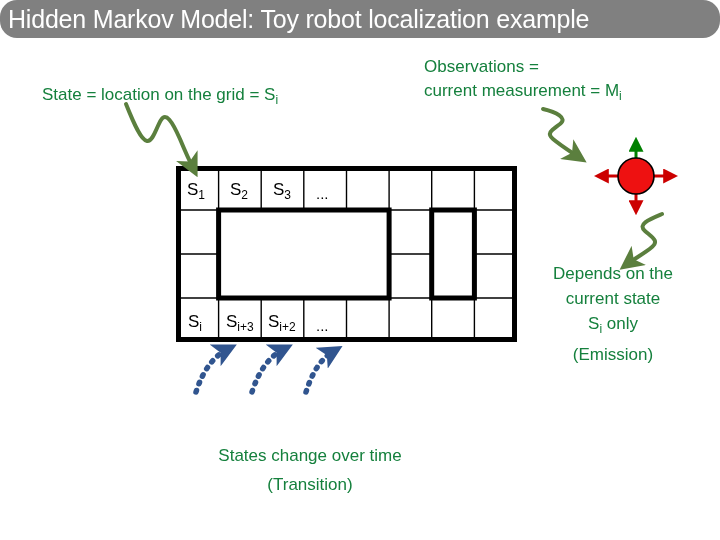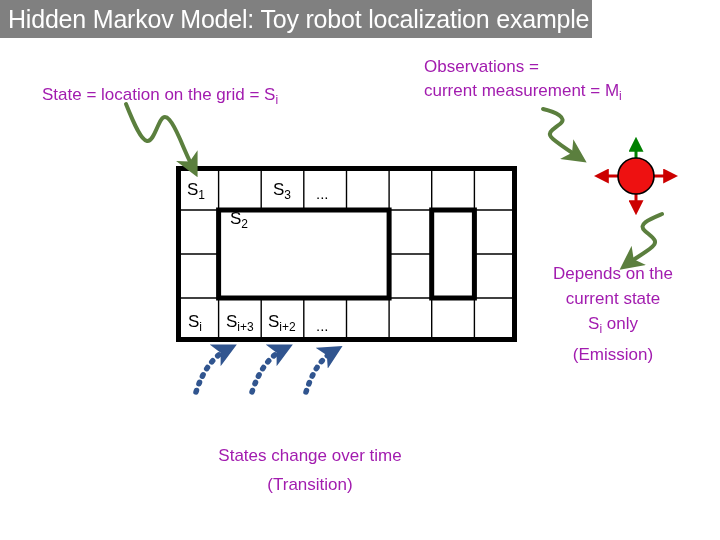--- a/index.html
+++ b/index.html
@@ -13,40 +13,41 @@
     position: relative;
     overflow: hidden;
     font-family: "Liberation Sans", sans-serif;
     color: #000000;
   }
 
   
   #title-band {
     position: absolute;
     left: 0; top: 0;
-    width: 592px; height: 38px;
+    width: 720px; height: 38px;
     background: #808080;
+    border-radius: 17px;
   }
   #title-text {
     position: absolute;
     left: 8px; top: 3px;
     width: 712px;
     font-size: 25px;
     line-height: 32px;
     color: #ffffff;
     white-space: nowrap;
     letter-spacing: -0.2px;
   }
 
   
   .txt {
     position: absolute;
     font-size: 17px;
     line-height: 23px;
-    color: #a21caf;
+    color: #15803d;
     white-space: pre;
   }
   #state-label {
     left: 42px; top: 83px;
   }
   #obs-label {
     left: 424px; top: 55px;
     line-height: 24px;
   }
   #emission-label {
@@ -125,21 +126,21 @@
 
     <rect x="2.5" y="2.5" width="336" height="171" fill="none" stroke="#000000" stroke-width="5"></rect>
 
     <rect x="42.6" y="44" width="170.5" height="88" fill="#ffffff" stroke="#000000" stroke-width="5"></rect>
 
     <rect x="255.7" y="44" width="42.7" height="88" fill="#ffffff" stroke="#000000" stroke-width="5"></rect>
   </svg>
 
   <div class="cell-label" style="left:11px; top:15px;"><span>S</span><span class="sub">1</span></div>
 
-  <div class="cell-label" style="left:54px; top:15px;margin-top:29px;"><span>S</span><span class="sub">2</span></div>
+  <div class="cell-label" style="left:54px; top:15px;"><span>S</span><span class="sub">2</span></div>
 
   <div class="cell-label" style="left:97px; top:15px;"><span>S</span><span class="sub">3</span></div>
 
   <div class="cell-label" style="left:140px; top:19px; font-size:15px;">...</div>
 
   <div class="cell-label" style="left:12px; top:147px;"><span>S</span><span class="sub">i</span></div>
 
   <div class="cell-label" style="left:50px; top:147px;"><span>S</span><span class="sub">i+3</span></div>
 
   <div class="cell-label" style="left:92px; top:147px;"><span>S</span><span class="sub">i+2</span></div>

